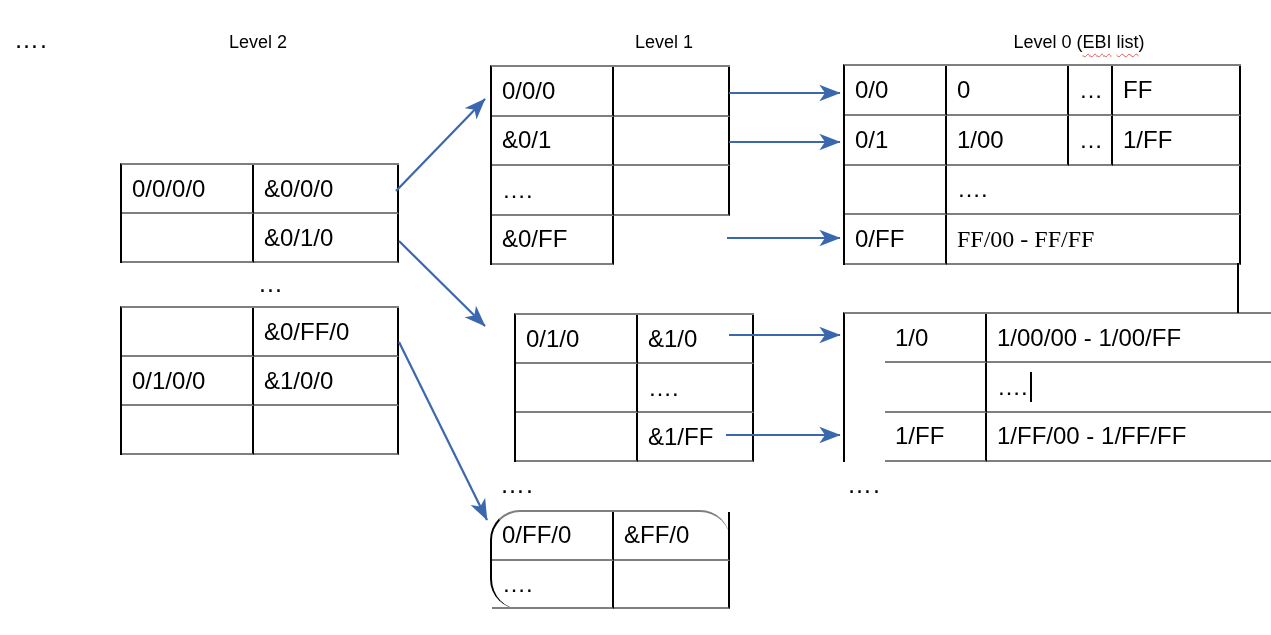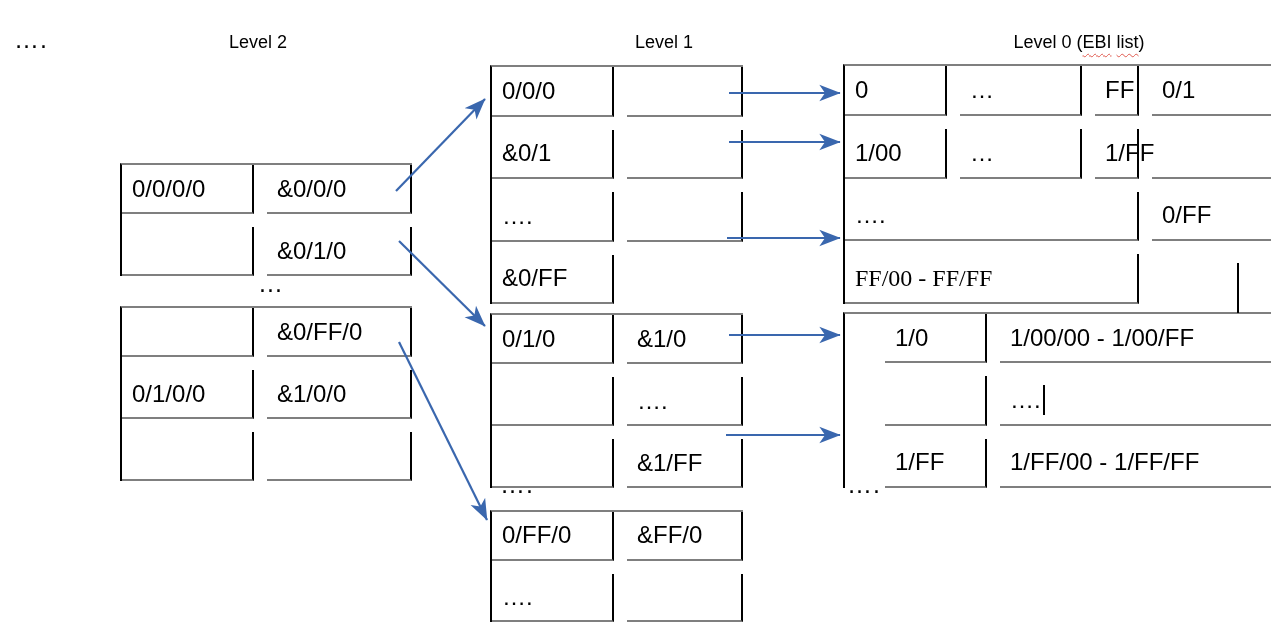--- a/index.html
+++ b/index.html
@@ -35,21 +35,20 @@
     letter-spacing:1px;color:var(--ink);
   }
   #dots-topleft{left:14px;top:24px;}
   #dots-l2mid{left:259px;top:268px;}
   #dots-l1low{left:500px;top:469px;}
   #dots-l0low{left:847px;top:469px;}
   .dtable{
     position:absolute;display:grid;background:var(--bg);
     border-top:2px solid var(--border-h);
     border-left:2px solid var(--border-v);
-    gap:13px;
   }
   .cell{
     box-sizing:border-box;
     border-right:2px solid var(--border-v);
     border-bottom:2px solid var(--border-h);
     display:flex;align-items:center;
     padding:0 4px 0 10px;
     font-size:24px;white-space:nowrap;overflow:visible;
   }
   .caret{
@@ -124,55 +123,58 @@
       <div class="cell">
         <span>….</span>
       </div>
       <div class="cell">
         <span></span>
       </div>
       <div class="cell">
         <span>&amp;0/FF</span>
       </div>
     </div>
-  <div class="dtable" style="left: 490px; top: 313px; grid-template-columns: 122px 116px; grid-auto-rows: 49px;">
+  <div class="dtable" style="left: 514px; top: 313px; grid-template-columns: 122px 116px; grid-auto-rows: 49px;">
       <div class="cell">
         <span>0/1/0</span>
       </div>
       <div class="cell">
         <span>&amp;1/0</span>
       </div>
       <div class="cell">
         <span></span>
       </div>
       <div class="cell">
         <span>….</span>
       </div>
       <div class="cell">
         <span></span>
       </div>
       <div class="cell">
         <span>&amp;1/FF</span>
       </div>
     </div>
-  <div class="dtable" style="left: 490px; top: 510px; grid-template-columns: 122px 116px; grid-auto-rows: 48.5px;">
+  <div class="dtable" style="left: 490px; top: 510px; grid-template-columns: 122px 116px; grid-auto-rows: 48.5px; border-radius: 30px;">
       <div class="cell">
         <span>0/FF/0</span>
       </div>
       <div class="cell">
         <span>&amp;FF/0</span>
       </div>
       <div class="cell">
         <span>….</span>
       </div>
       <div class="cell">
         <span></span>
       </div>
     </div>
   <div class="dtable" style="left: 843px; top: 64px; grid-template-columns: 102px 122px 44px 128px; grid-auto-rows: 49.8px;">
+      <div class="cell">
+        <span>0/0</span>
+      </div>
       <div class="cell">
         <span>0</span>
       </div>
       <div class="cell">
         <span>…</span>
       </div>
       <div class="cell">
         <span>FF</span>
       </div>
       <div class="cell">

